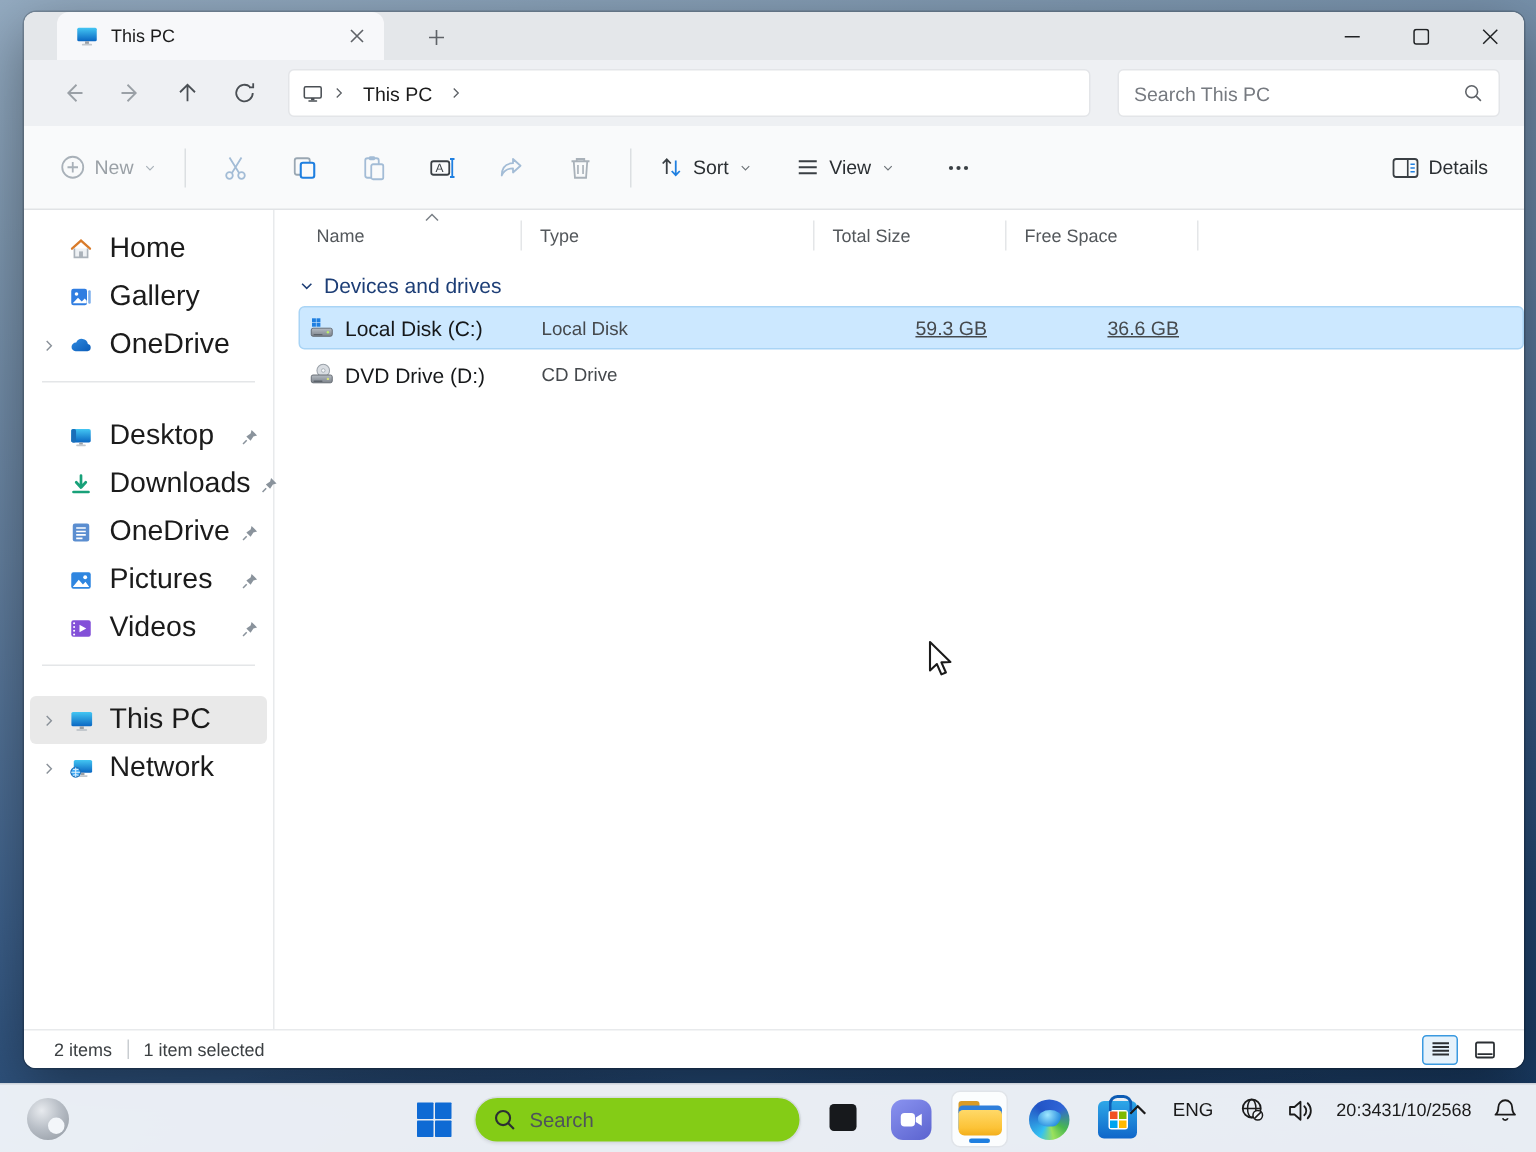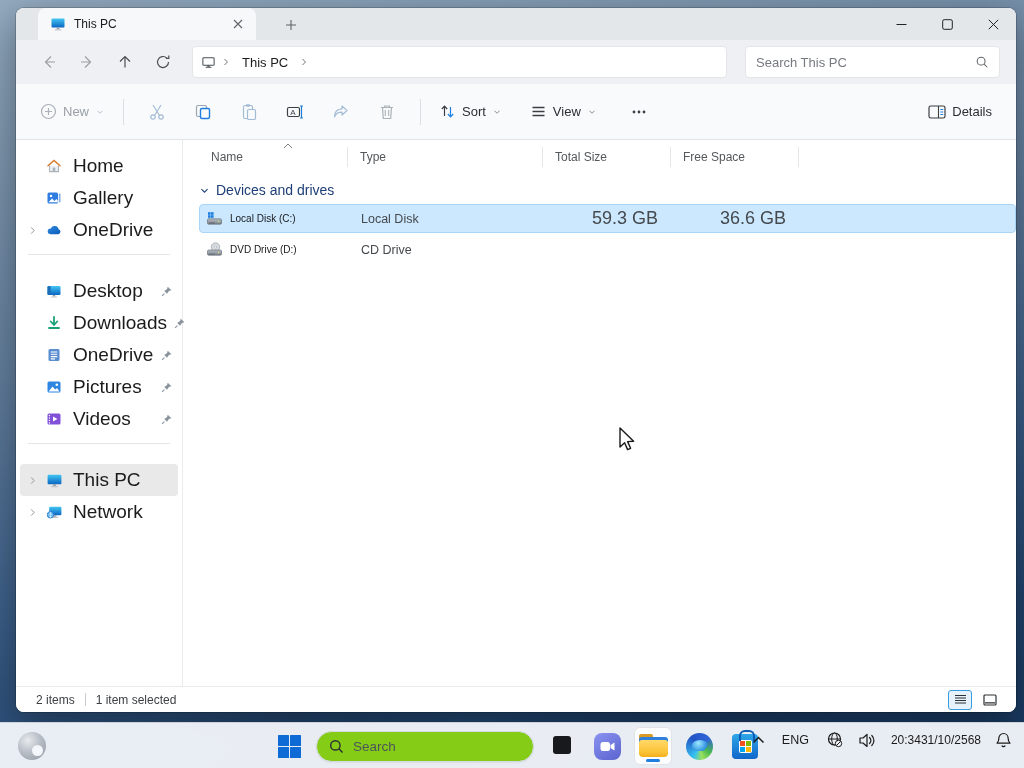--- a/index.html
+++ b/index.html
@@ -82,23 +82,23 @@
   .content { flex:1; padding:4px 0 0 16px; position:relative; }
   .col-headers { display:grid; grid-template-columns:149px 195px 128px 128px; height:26px; align-items:center; position:relative; }
   .col-h { font-size:12px; color:#54585c; padding-left:12px; border-right:1px solid #e4e6e8; height:20px; line-height:20px; position:relative; }
   .sort-caret { position:absolute; left:84px; top:-9px; }
   .group-header { display:flex; align-items:center; gap:6px; margin:12px 0 6px 0; font-size:14px; color:#1d3e76; }
   .row {
     display:grid; grid-template-columns:149px 195px 128px 128px; height:29px; align-items:center;
     border-radius:4px; margin-bottom:2px; border:1px solid transparent;
   }
   .row.selected { background:#cce8ff; border-color:#a9d4f5; }
-  .cell-name { display:flex; align-items:center; gap:7px; font-size:10px; color:#16181a; padding-left:6px; white-space:nowrap; }
+  .cell-name { display:flex; align-items:center; gap:7px; font-size:14px; color:#16181a; padding-left:6px; white-space:nowrap; }
   .cell-type { font-size:12.5px; color:#45494d; padding-left:12px; }
-  .cell-size { font-size:18px; color:#45494d; text-align:right; padding-right:14px; }
+  .cell-size { font-size:13px; color:#45494d; text-align:right; padding-right:14px;text-decoration:underline; }
 
   .statusbar { height:26px; border-top:1px solid #e8eaec; display:flex; align-items:center; padding:0 14px 0 20px; background:#ffffff; flex:none; }
   .status-text { font-size:12px; color:#3c4043; }
   .status-sep { width:1px; height:13px; background:#c9cdd1; margin:0 10px; }
   .status-right { margin-left:auto; display:flex; gap:6px; }
   .view-toggle { width:24px; height:20px; display:flex; align-items:center; justify-content:center; border-radius:3px; border:1px solid transparent; }
   .view-toggle.active { background:#e6f2fb; border-color:#3b9ae0; }
 
   
   .taskbar {

